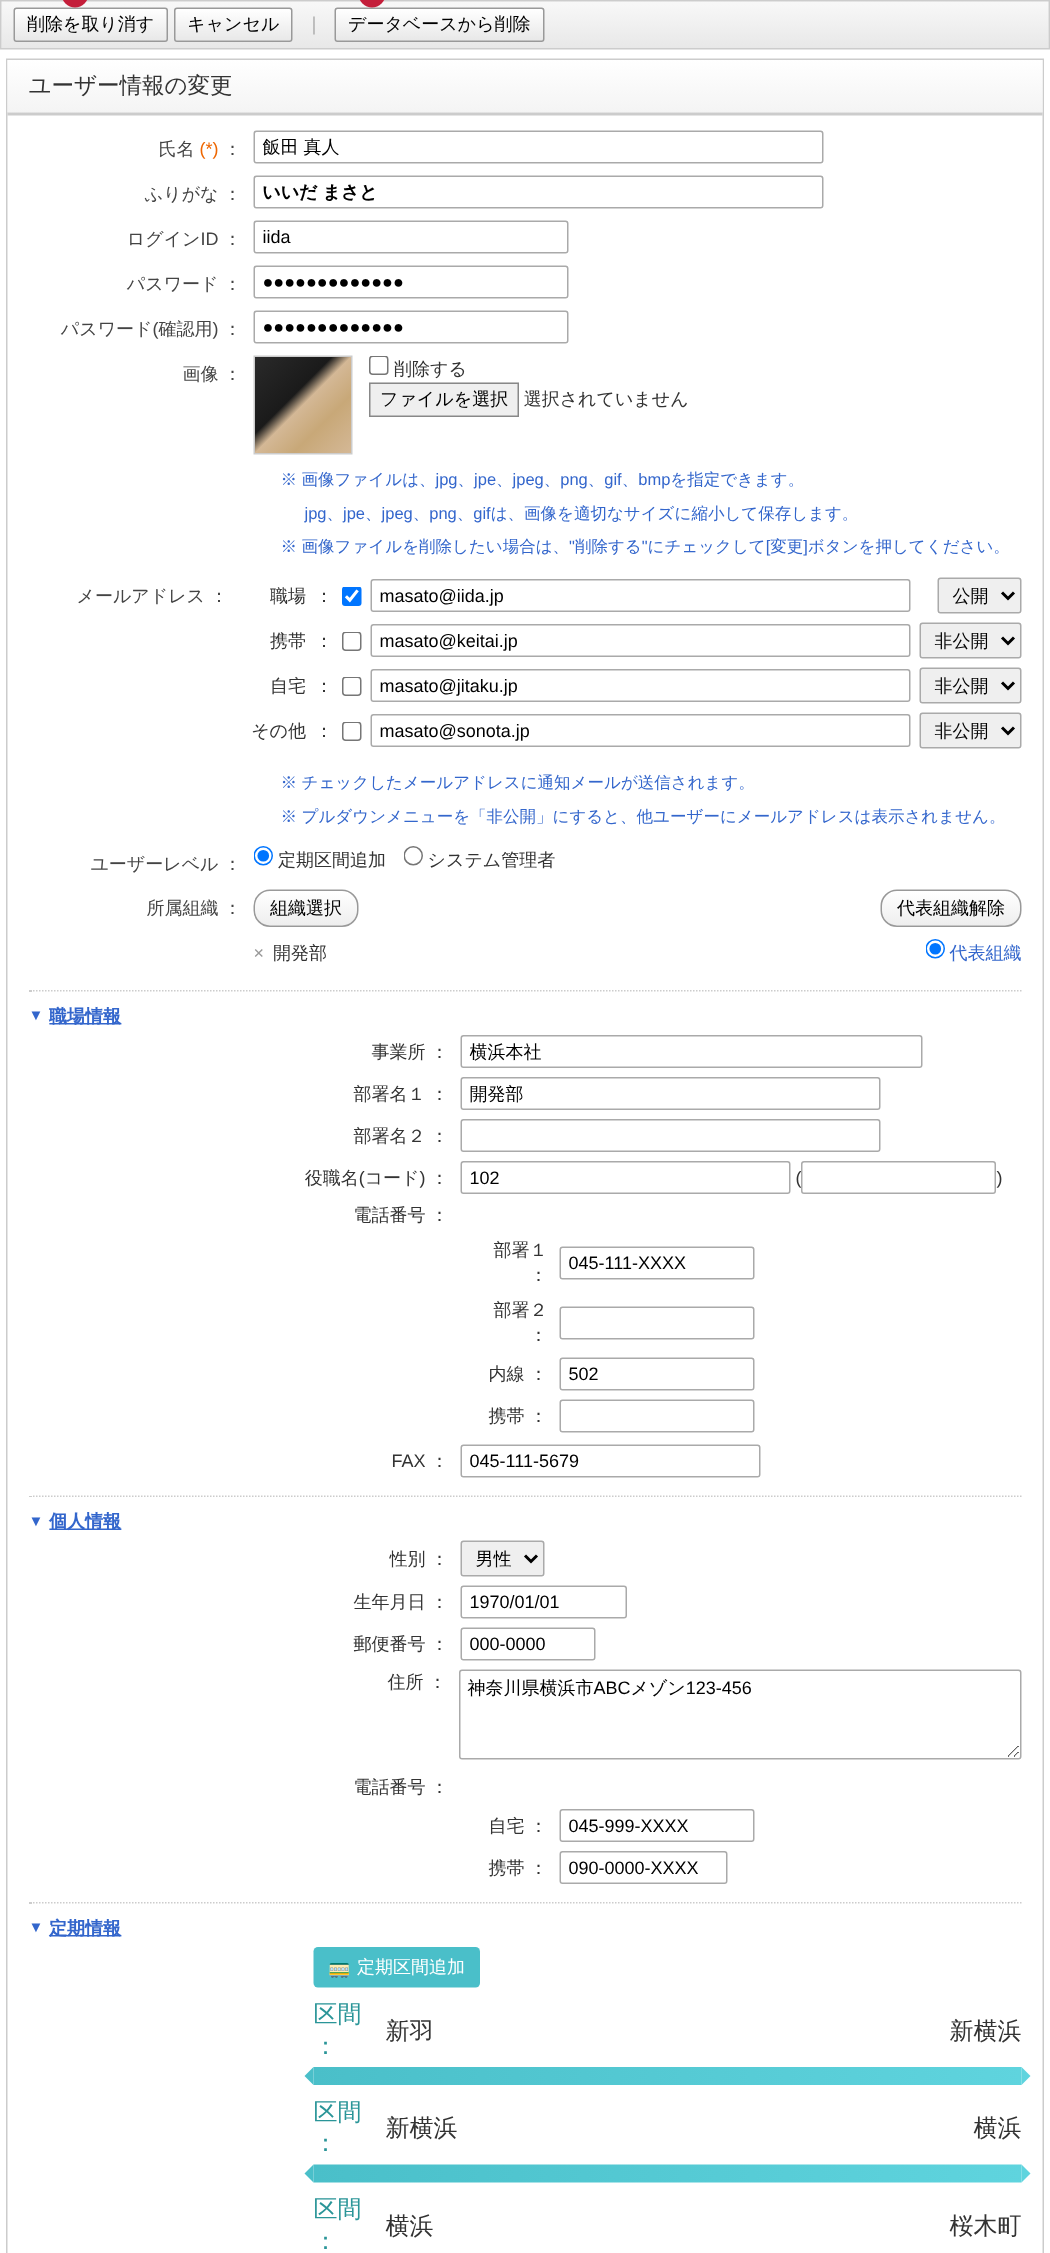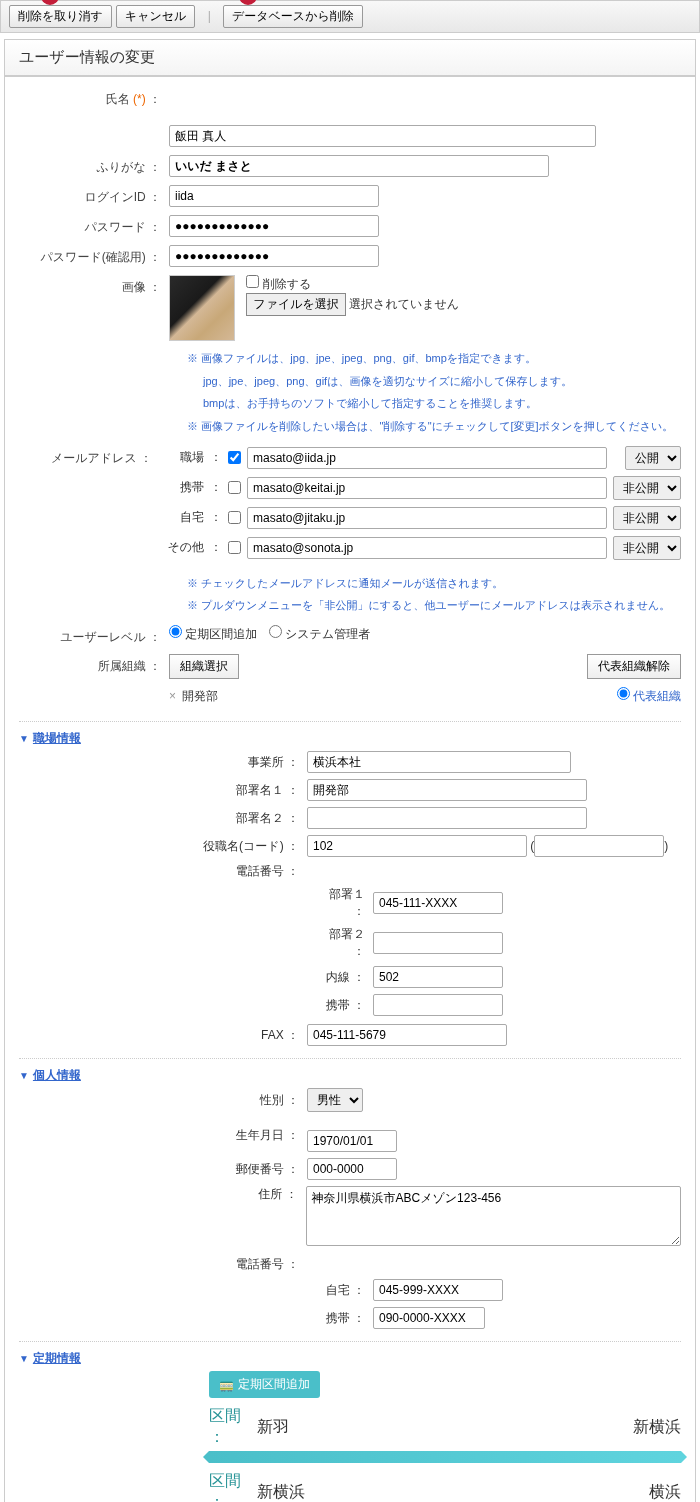--- a/index.html
+++ b/index.html
@@ -28,21 +28,21 @@
 .sec-head{display:flex;align-items:center;padding:8px 0 4px;border-top:1px dotted #ccc;margin-top:12px}
 .sec-head .tri{color:#36c;margin-right:4px;font-size:10px}
 .sec-head a{color:#36c;text-decoration:underline;font-weight:bold;cursor:pointer}
 .sub{margin-left:168px}
 .subsub{display:flex;align-items:center;margin-bottom:6px}
 .subsub .slab{width:120px;text-align:right;padding-right:8px}
 .subsub input[type=text]{width:140px}
 .phone-row{display:flex;align-items:center;margin-bottom:6px;margin-left:130px}
 .phone-row .plab{width:56px;text-align:right;padding-right:8px}
 .org-top{display:flex;align-items:center;gap:8px}
-.org-top button{font-size:12px;padding:3px 10px;border:1px solid #999;background:linear-gradient(#fff,#eee);border-radius:0;cursor:pointer}
+.org-top button{font-size:12px;padding:3px 10px;border:1px solid #999;background:linear-gradient(#fff,#eee);border-radius:11px;cursor:pointer}
 .org-top .spacer{flex:1}
 .org-line{display:flex;align-items:center;padding:4px 0;margin-top:4px}
 .org-line .x{color:#999;margin-right:6px;cursor:pointer}
 .org-line .rep{margin-left:auto;color:#36c}
 .teiki-btn{background:#4abfc9;color:#fff;border:none;padding:5px 10px;border-radius:3px;font-size:12px;cursor:pointer;display:inline-flex;align-items:center;gap:4px}
 .teiki-row{margin:8px 0}
 .teiki-head{display:flex;align-items:center;font-size:16px}
 .teiki-head .tlab{color:#2a9598;width:40px}
 .teiki-head .from{margin-left:8px}
 .teiki-head .to{margin-left:auto}
@@ -63,21 +63,21 @@
 <span class="sep">｜</span>
 <button>データベースから削除</button>
 </div>
 
 <div class="panel">
 <div class="panel-title">ユーザー情報の変更</div>
 <div class="form-body">
 
 <div class="row">
 <div class="lab"><span>氏名</span> <span class="req">(*)</span> ：</div>
-<div class="val"><input type="text" style="width: 427px; margin-top: 38px;" value="飯田 真人"></div>
+<div class="val"><input type="text" style="width: 380px;" value="飯田 真人"></div>
 </div>
 
 <div class="row">
 <div class="lab"><span>ふりがな</span> ：</div>
 <div class="val"><input type="text" style="width: 380px; font-weight: bold;" value="いいだ まさと"></div>
 </div>
 
 <div class="row">
 <div class="lab"><span>ログインID</span> ：</div>
 <div class="val"><input type="text" value="iida" style=""></div>
@@ -99,21 +99,20 @@
 <span class="avatar"></span>
 <span class="img-ctrl">
 <label><input type="checkbox" style=""> <span>削除する</span></label><br>
 <button class="file-btn">ファイルを選択</button>
 <span>選択されていません</span>
 </span>
 </div>
 </div>
 <div class="note">※ 画像ファイルは、jpg、jpe、jpeg、png、gif、bmpを指定できます。</div>
 <div class="note" style="margin-left:184px">jpg、jpe、jpeg、png、gifは、画像を適切なサイズに縮小して保存します。</div>
-<div class="note" style="margin-left:184px">bmpは、お手持ちのソフトで縮小して指定することを推奨します。</div>
 <div class="note">※ 画像ファイルを削除したい場合は、"削除する"にチェックして[変更]ボタンを押してください。</div>
 
 <div class="row" style="margin-top:10px">
 <div class="lab"><span>メールアドレス</span> ：</div>
 <div class="val">
 <div class="mail-row">
 <span class="mlab">職場</span> ：
 <input type="checkbox" checked="" style="">
 <input type="text" value="masato@iida.jp" style="">
 <select><option>公開</option></select>
@@ -165,21 +164,21 @@
 </div>
 </div>
 
 <div class="sec-head">
         <span class="tri">▼</span>
         <a>職場情報</a>
       </div>
 <div class="sub">
 <div class="subsub">
           <span class="slab"><span>事業所</span> ：</span>
-          <input type="text" style="width: 264px;" value="横浜本社">
+          <input type="text" style="width: 308px;" value="横浜本社">
         </div>
 <div class="subsub">
           <span class="slab"><span>部署名１</span> ：</span>
           <input type="text" style="width: 280px;" value="開発部">
         </div>
 <div class="subsub">
           <span class="slab"><span>部署名２</span> ：</span>
           <input type="text" style="width: 280px;">
         </div>
 <div class="subsub"><span class="slab"><span>役職名(コード)</span> ：</span><input type="text" style="width: 220px;" value="102"> &nbsp;( <input type="text" style="width: 130px;"> )</div>
@@ -212,21 +211,21 @@
         <span class="tri">▼</span>
         <a>個人情報</a>
       </div>
 <div class="sub">
 <div class="subsub">
           <span class="slab"><span>性別</span> ：</span>
           <select><option>男性</option></select>
         </div>
 <div class="subsub">
           <span class="slab"><span>生年月日</span> ：</span>
-          <input type="text" style="width: 90px; margin-top: 12px;" value="1970/01/01">
+          <input type="text" style="width: 111px;" value="1970/01/01">
         </div>
 <div class="subsub">
           <span class="slab"><span>郵便番号</span> ：</span>
           <input type="text" style="width: 90px;" value="000-0000">
         </div>
 <div class="subsub" style="align-items:flex-start">
           <span class="slab"><span>住所</span> ：</span>
           <textarea style="width: 380px; height: 60px;">神奈川県横浜市ABCメゾン123-456</textarea>
         </div>
 <div class="subsub" style="margin-top:10px">

